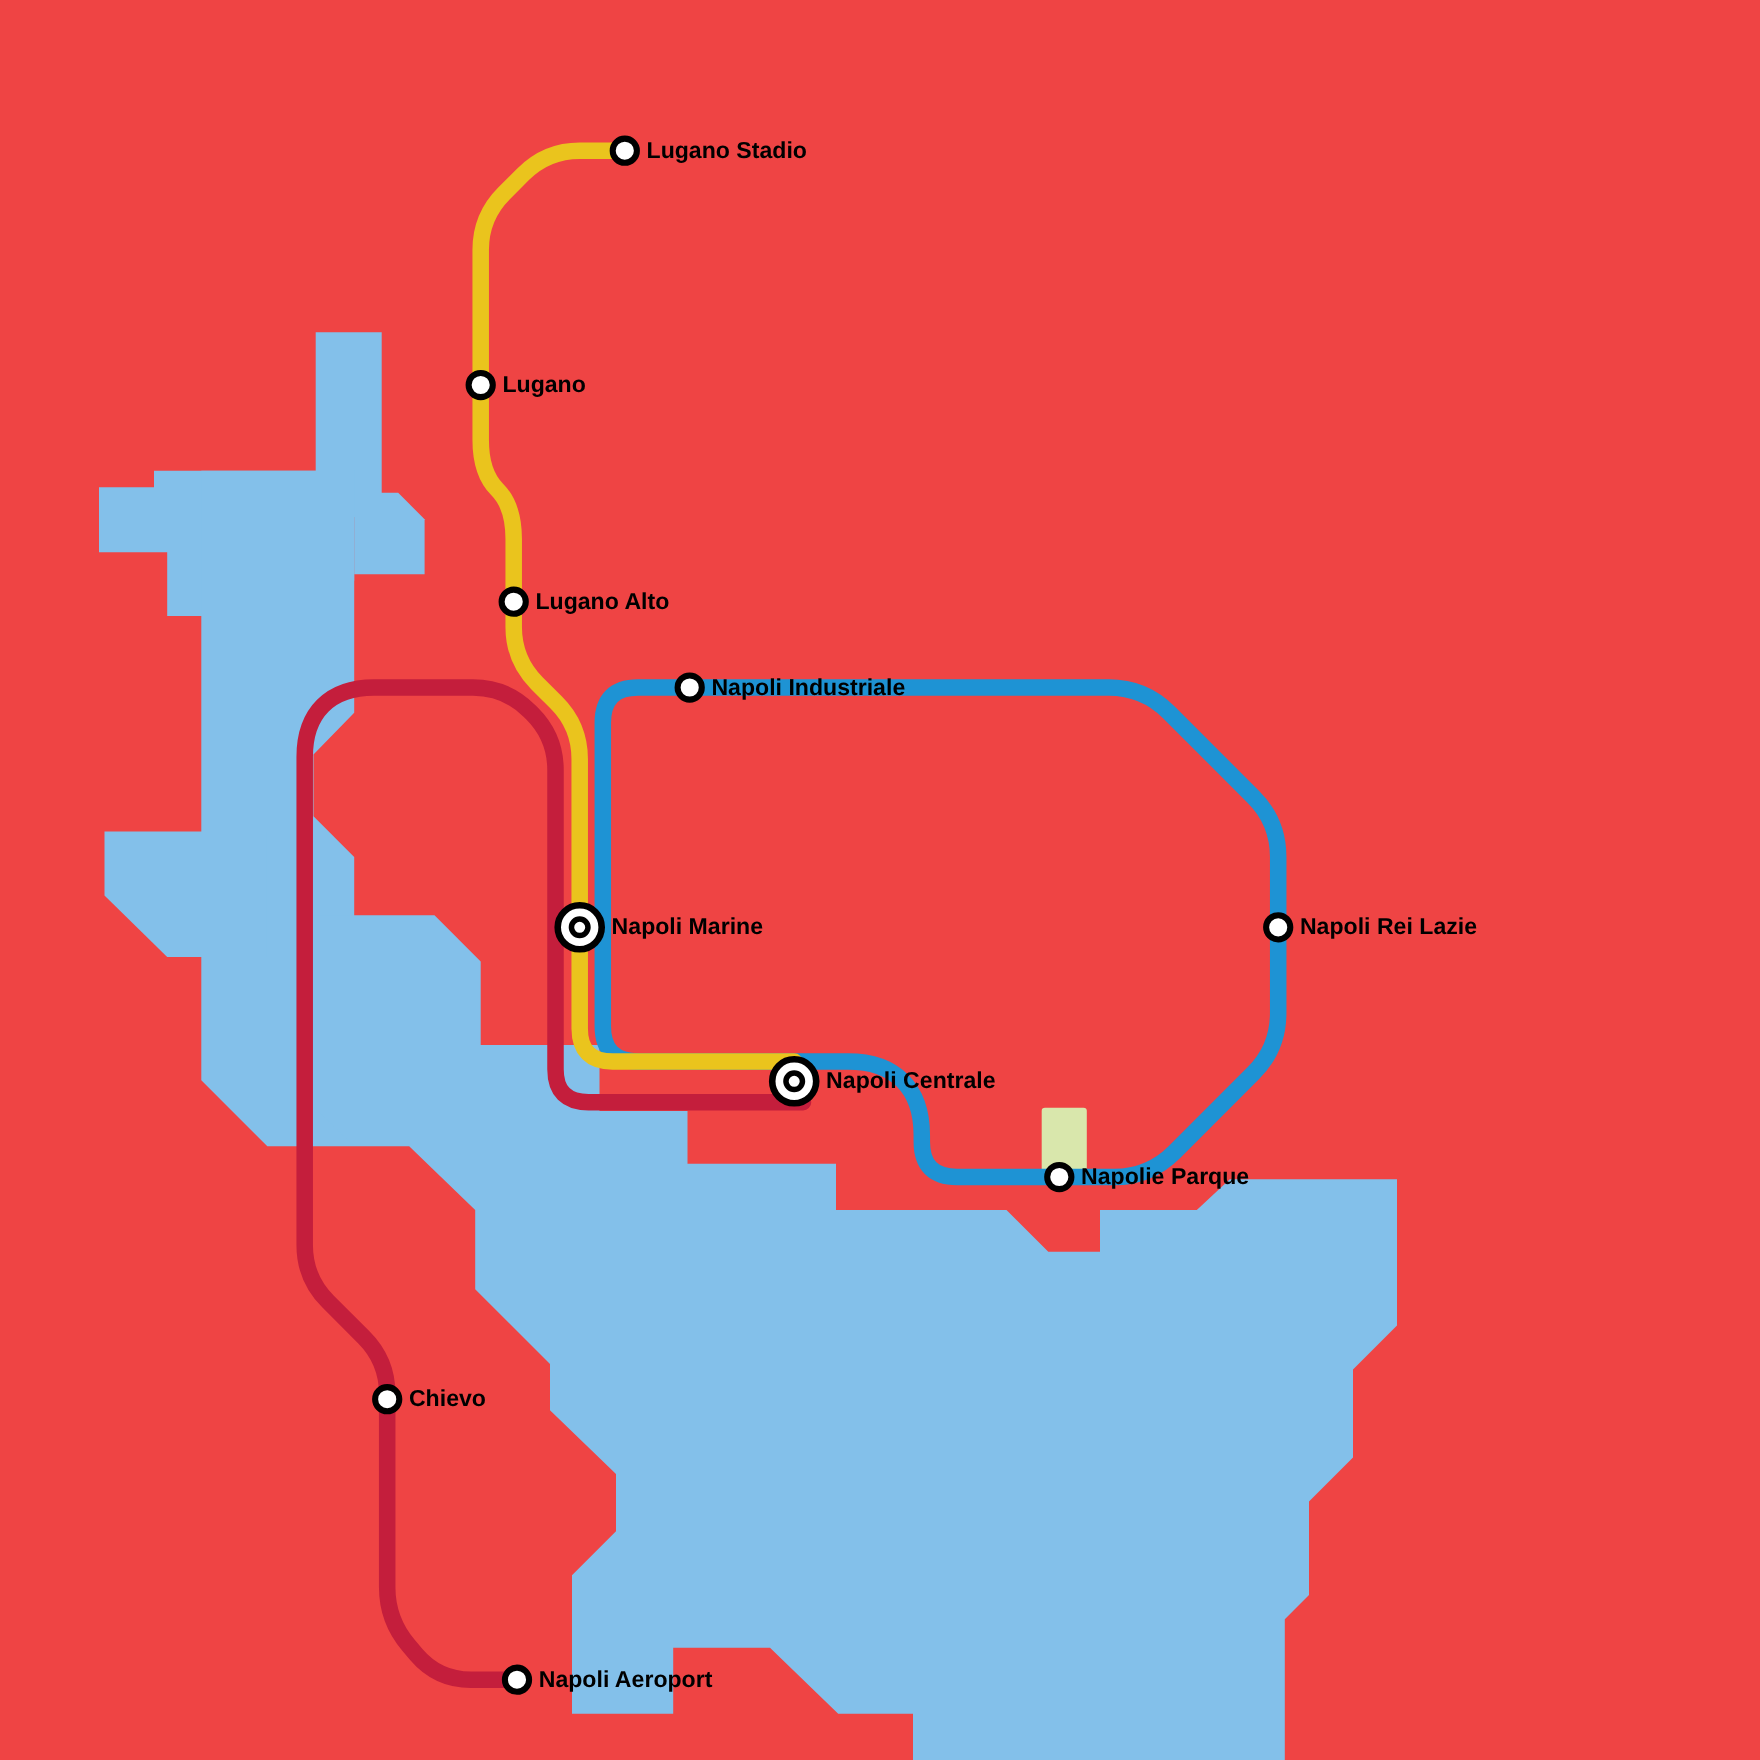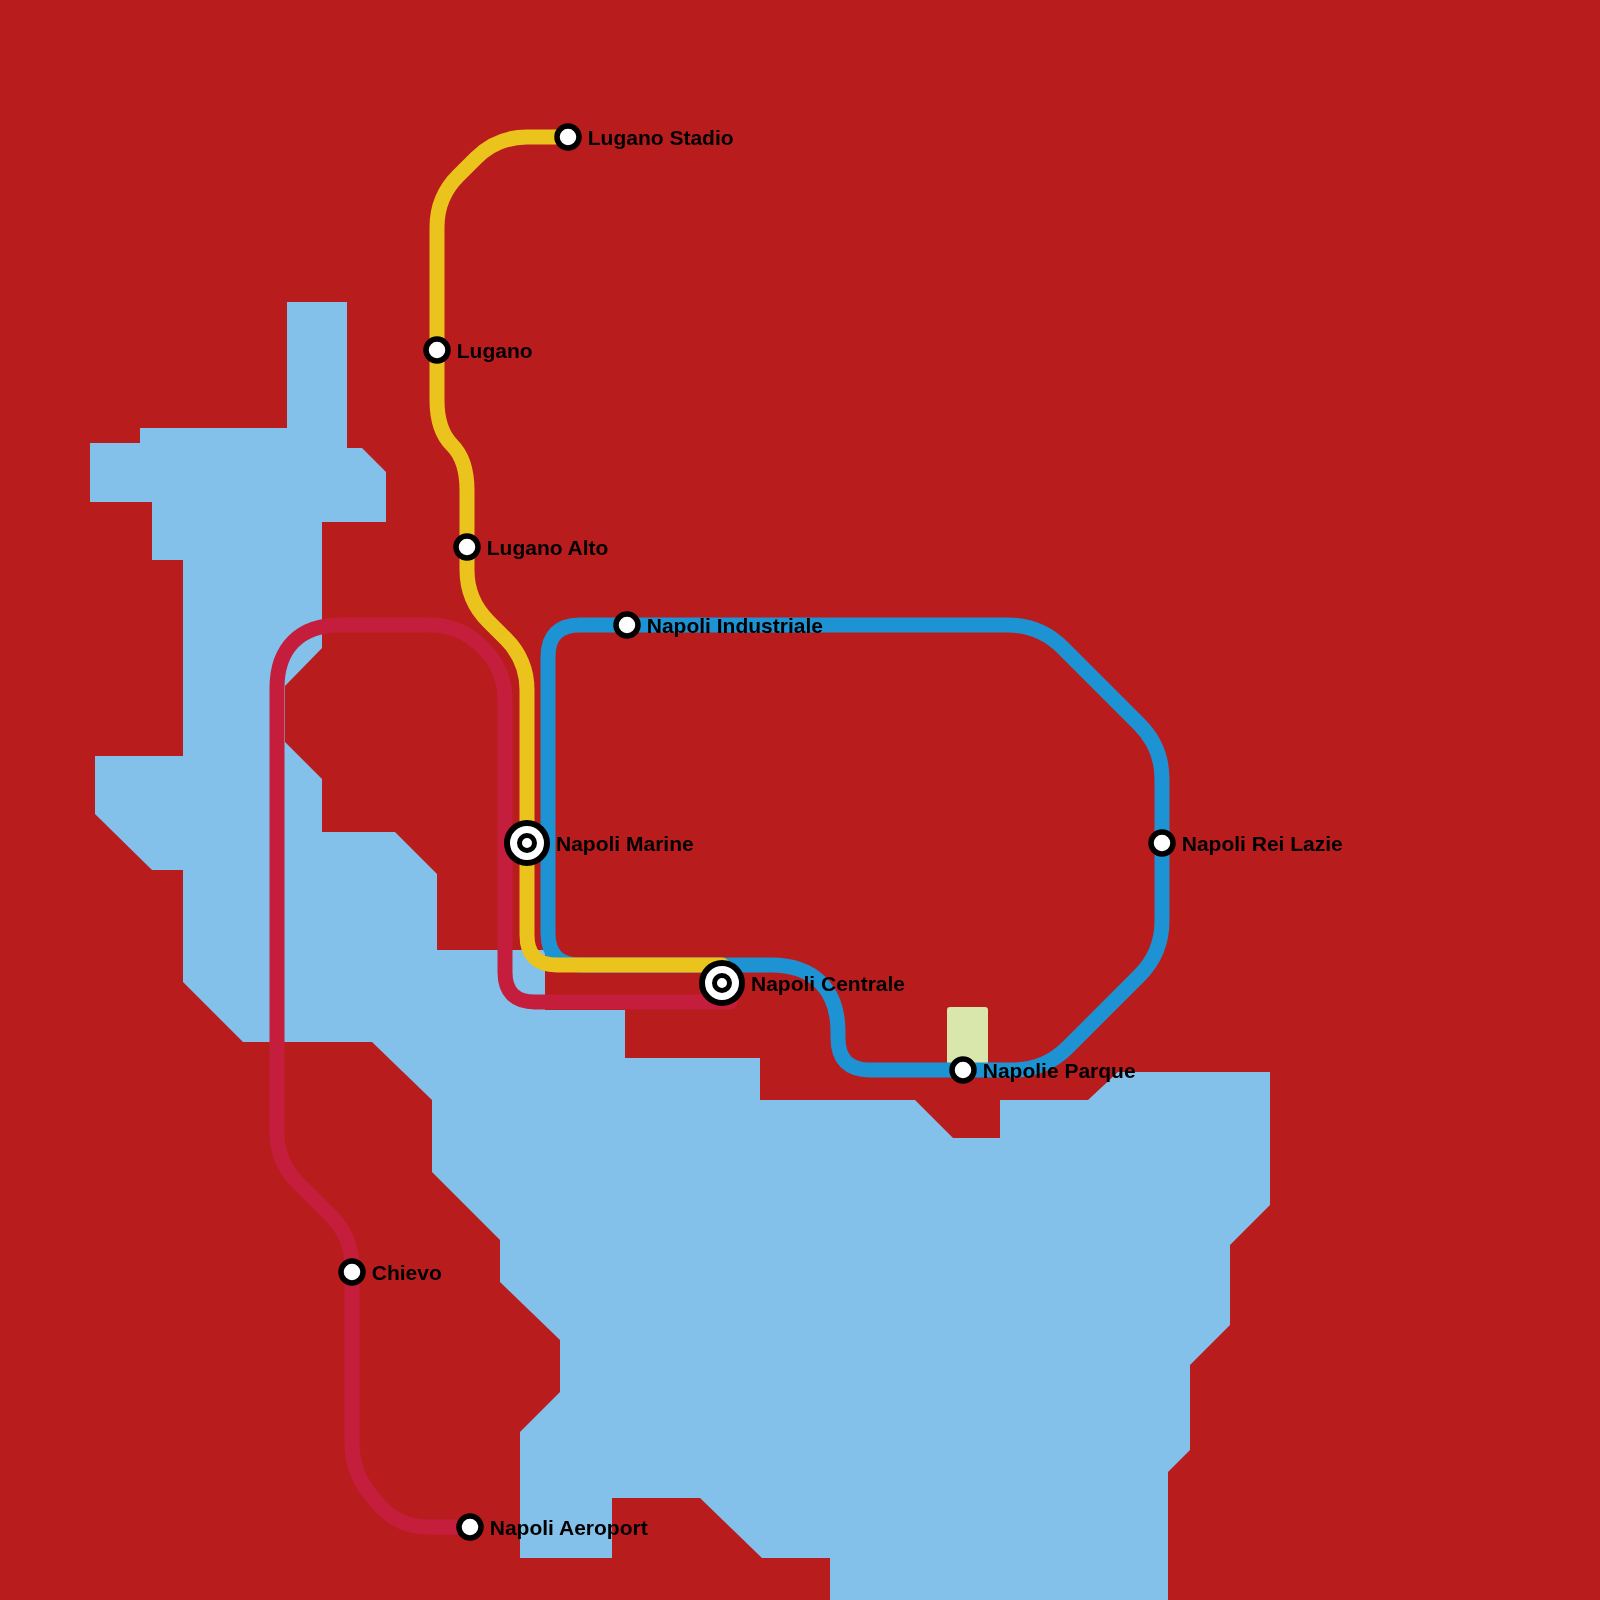--- a/index.html
+++ b/index.html
@@ -4,21 +4,21 @@
 <style>
   html, body {
     margin: 0;
     padding: 0;
     background: #ffffff;
   }
   .stage {
     position: relative;
     width: 1600px;
     height: 1600px;
-    background: #b91c1c;
+    background: #ef4444;
     overflow: hidden;
   }
   svg {
     display: block;
   }
   .station-label {
     font-family: "Liberation Sans", sans-serif;
     font-weight: bold;
   }
 </style>

